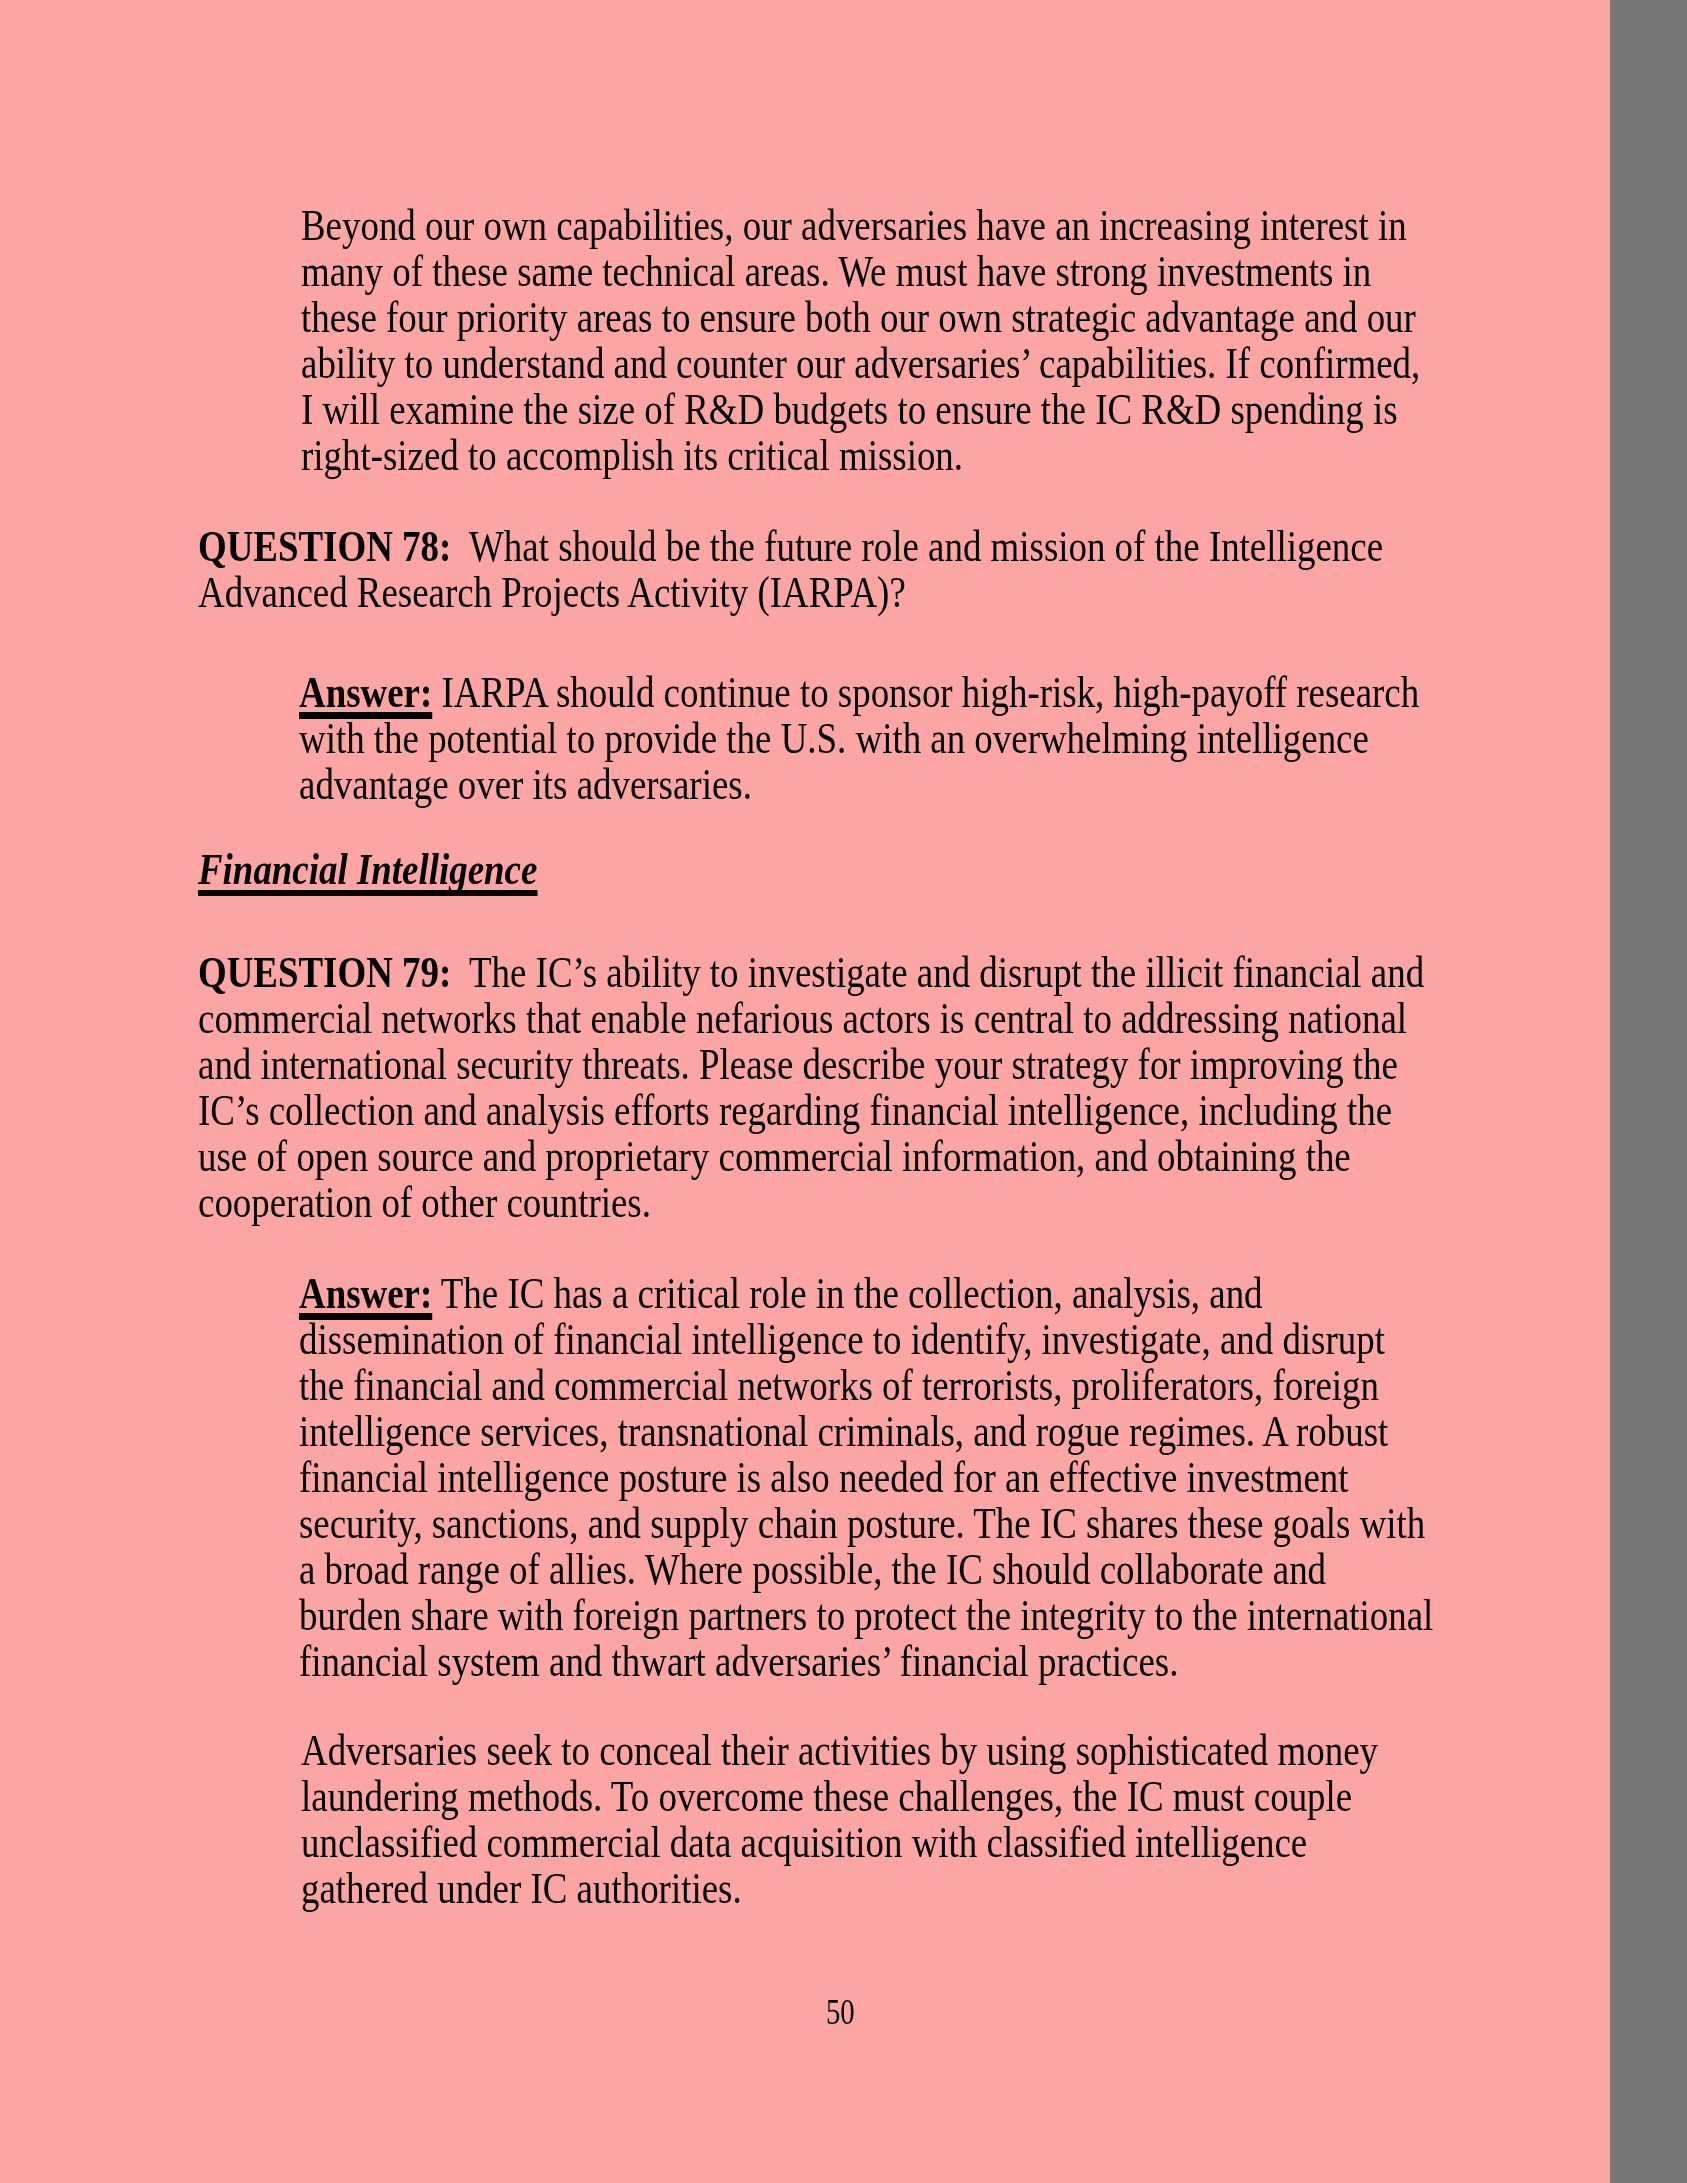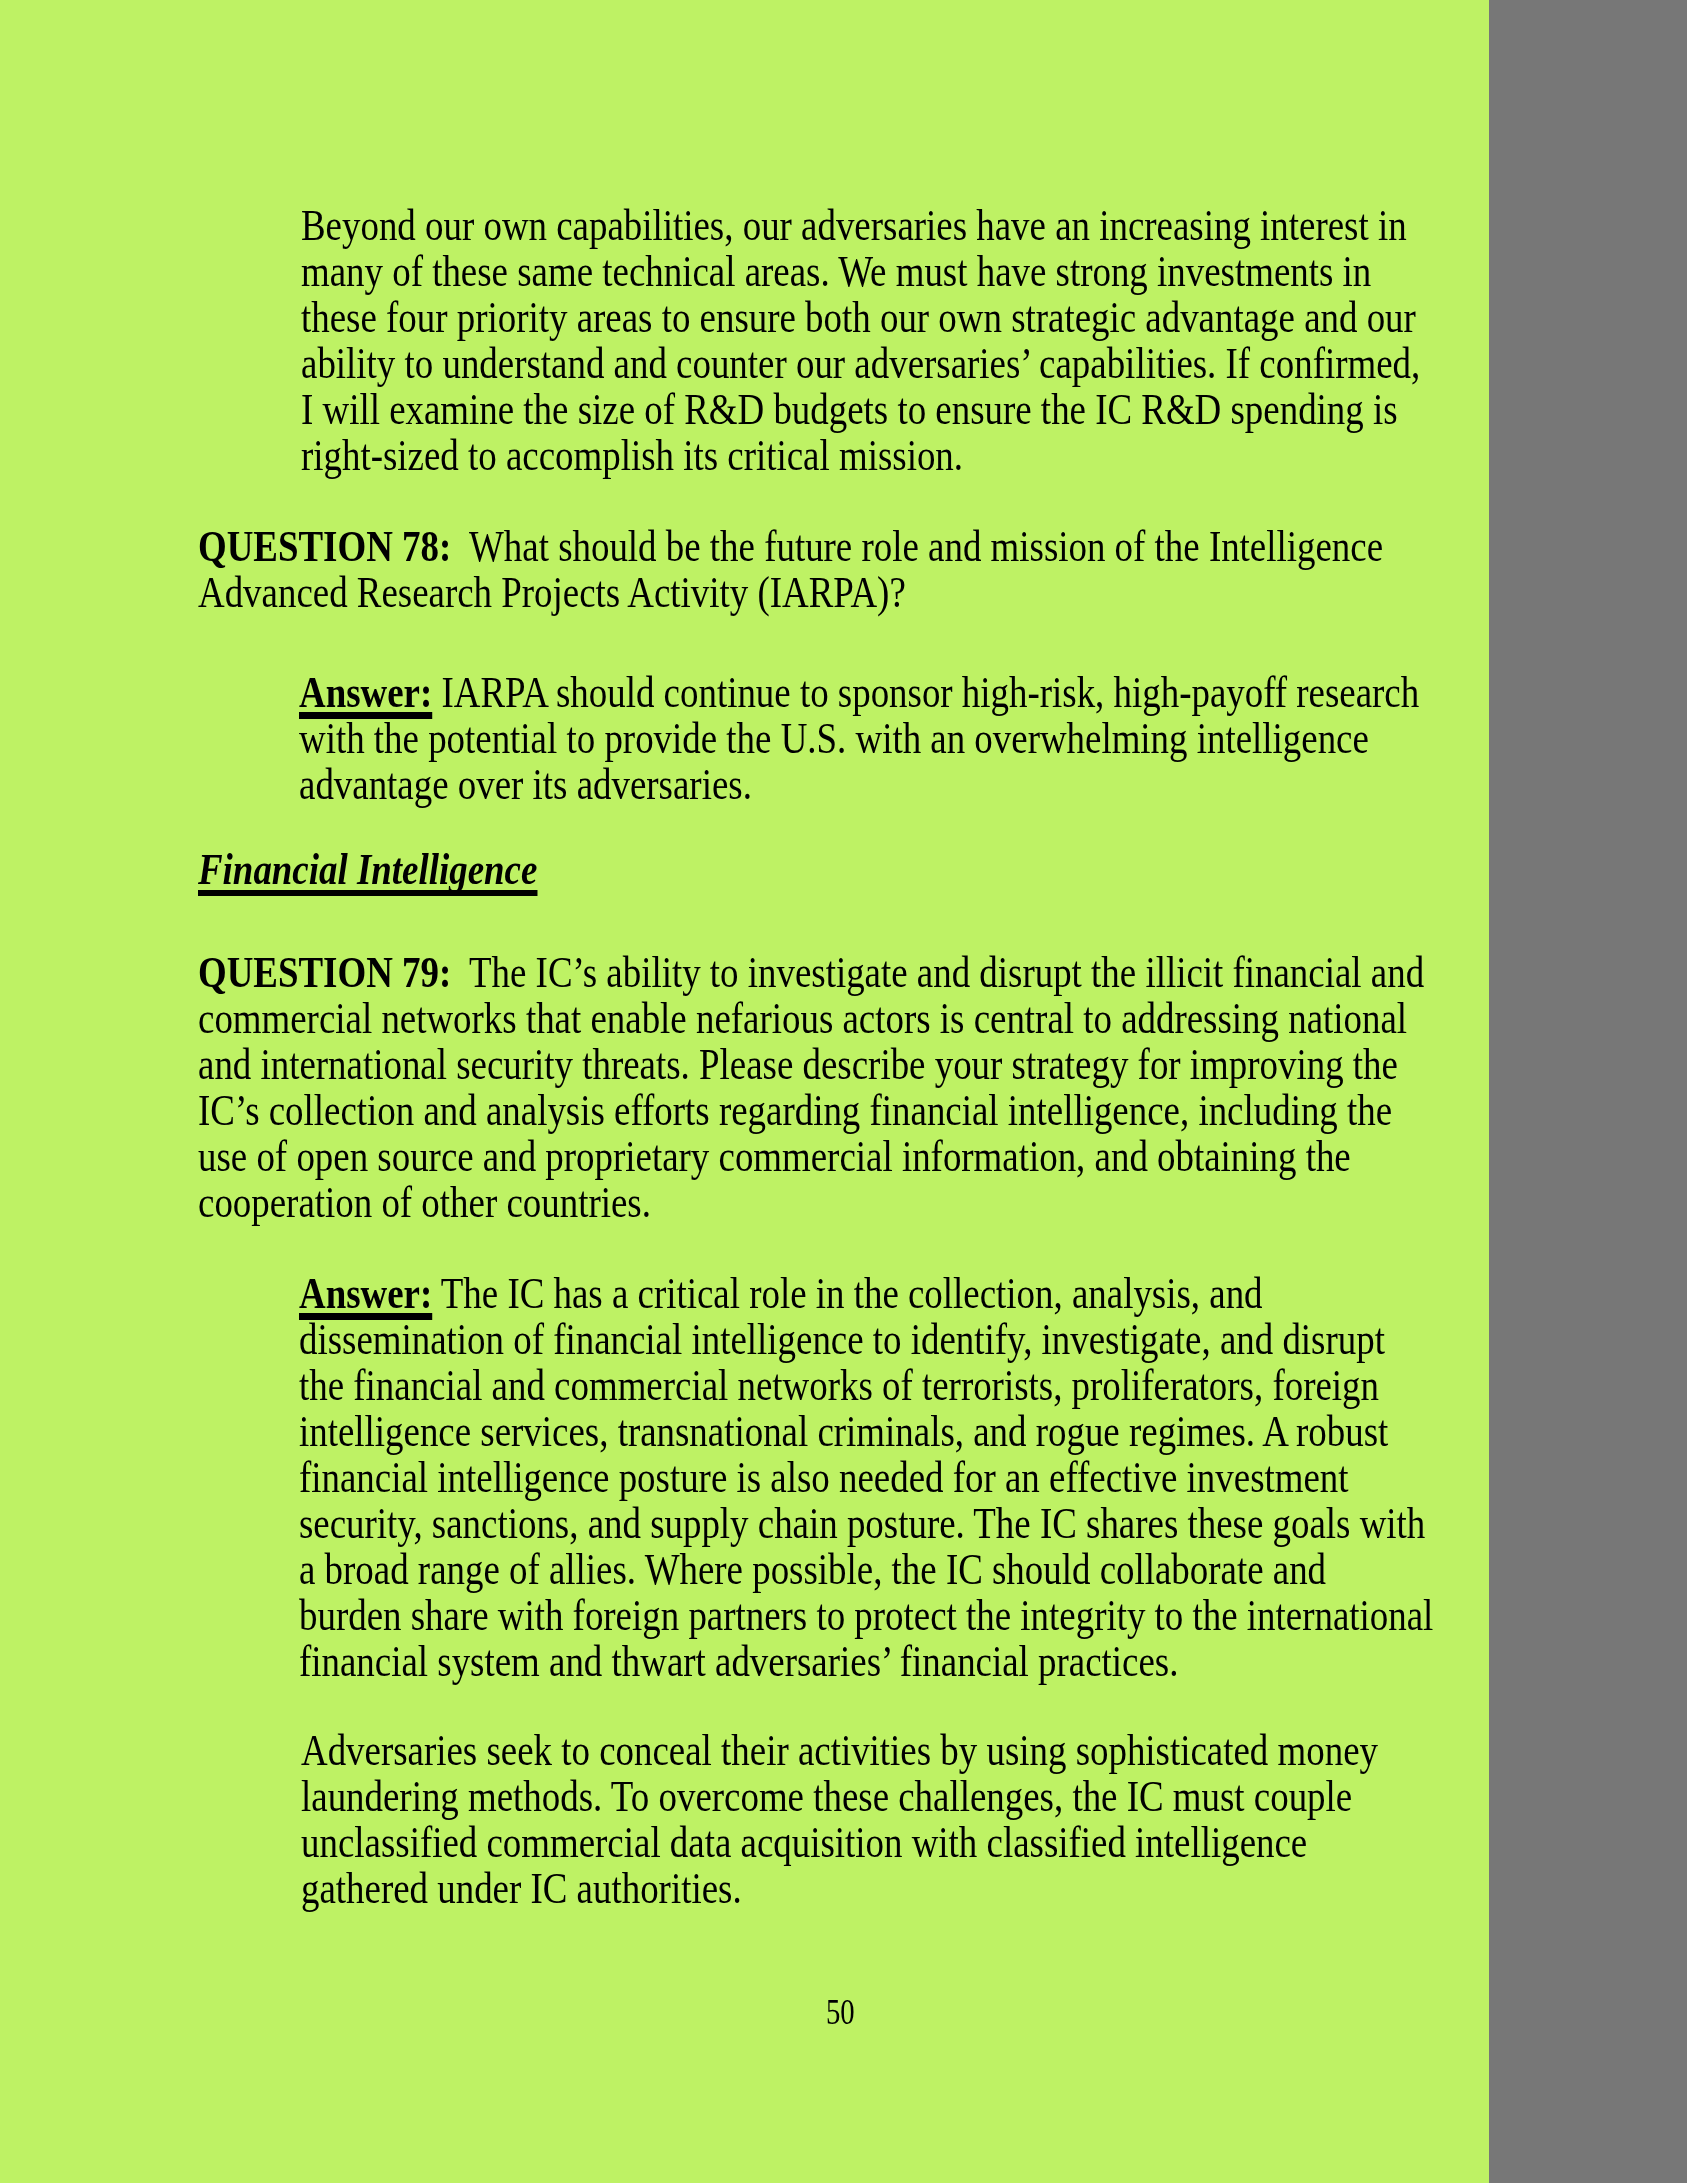--- a/index.html
+++ b/index.html
@@ -1,20 +1,20 @@
 <!DOCTYPE html>
 <html style="font-size:10.6px"><head>
 <meta charset="utf-8">
 <style>
   html, body { margin: 0; padding: 0; background: #777; }
   .page {
     position: relative;
-    width: 1489px;
+    width: 1610px;
     height: 2183px;
-    background: #bef264;
+    background: #fca5a5;
     overflow: hidden;
     color: #000000;
     font-family: "Liberation Serif", "DejaVu Serif", serif;
   }
   .block {
     position: absolute;
     left: 198px;
     width: 1621px;
     font-size: 45px;
     line-height: 46px;

